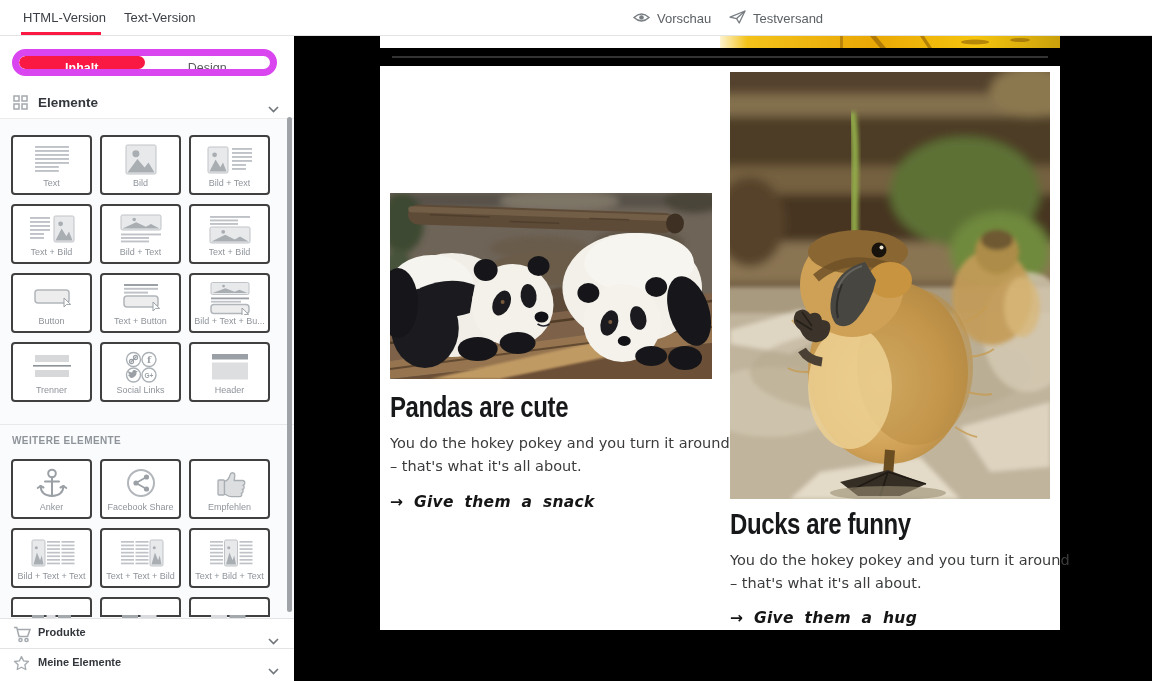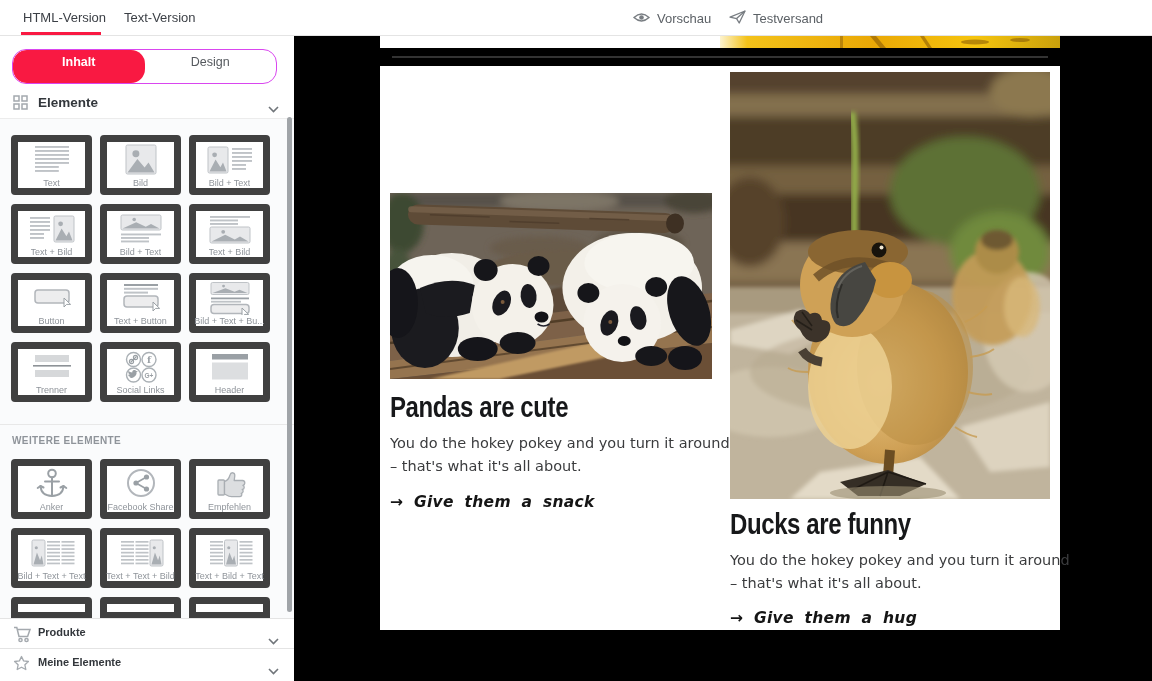--- a/index.html
+++ b/index.html
@@ -13,36 +13,36 @@
   .tab-html { left:23px; }
   .tab-text { left:124px; }
   .tab-underline { position:absolute; left:21px; bottom:0; width:80px; height:3px; background:#f91942; }
   .tb-action { position:absolute; top:0; height:36px; display:flex; align-items:center; gap:7px;
     font-size:13px; color:#5c6166; }
   .tb-action.vorschau { left:633px; }
   .tb-action.testversand { left:729px; }
 
   
   .sidebar { position:absolute; left:0; top:36px; width:294px; height:645px; background:#fff; z-index:8; }
-  .pill { position:absolute; left:12px; top:13px; width:265px; height:35px; border:1px solid #d946ef;
+  .pill { position:absolute; left:12px; top:13px; width:265px; height:27px; border:7px solid #d946ef;
     border-radius:14px; background:#fff; display:flex; overflow:hidden; }
   .pill-opt { flex:1; text-align:center; line-height:25px; font-size:12.5px; color:#55595e; }
   .pill-opt.active { background:#f91942; color:#fff; border-radius:14px; font-weight:bold; }
   .side-header { position:absolute; left:0; width:100%; height:30px; background:#fff; }
   .side-header .hd-icon { position:absolute; left:13px; top:7px; }
   .side-header .hd-label { position:absolute; left:38px; top:7px; font-size:13.5px; font-weight:bold; color:#33373c; }
   .side-header .hd-chevron { position:absolute; right:15px; top:11px; }
   .hd-elemente { top:52px; }
   .panel { position:absolute; left:0; top:82px; width:294px; height:500px; background:#fafbfc;
     border-top:1px solid #ececec; overflow:hidden; }
   .tiles { margin-left:11px; width:259px; display:grid; grid-template-columns:repeat(3,81px); gap:9px 8px; }
   .tiles.first { margin-top:16px; }
   .tiles.second { margin-top:13px; }
   .tiles.partial { margin-top:9px; }
-  .tile { height:60px; background:#fff; border:7px solid #404040; border-radius:4px;
+  .tile { height:60px; background:#fff; border:2px solid #404040; border-radius:4px;
     display:flex; flex-direction:column; align-items:center; justify-content:center; cursor:pointer; }
   .tile .tile-icon { height:34px; display:flex; align-items:center; justify-content:center; }
   .tile .tile-label { font-size:9px; color:#8f949a; margin-top:1px; max-width:76px;
     white-space:nowrap; overflow:hidden; }
   .tile.cut { height:20px; border-radius:4px 4px 0 0; justify-content:flex-start; padding-top:8px; }
   .panel-sep { margin-top:22px; border-top:1px solid #e8e8e8; }
   .weitere-label { margin:10px 0 0 12px; font-size:10px; font-weight:bold; letter-spacing:.4px; color:#8f949a; }
   .bottom-row { position:absolute; left:0; width:294px; background:#fff; border-top:1px solid #e4e4e4; }
   .row-produkte { top:582px; height:30px; }
   .row-meine { top:612px; height:33px; }

